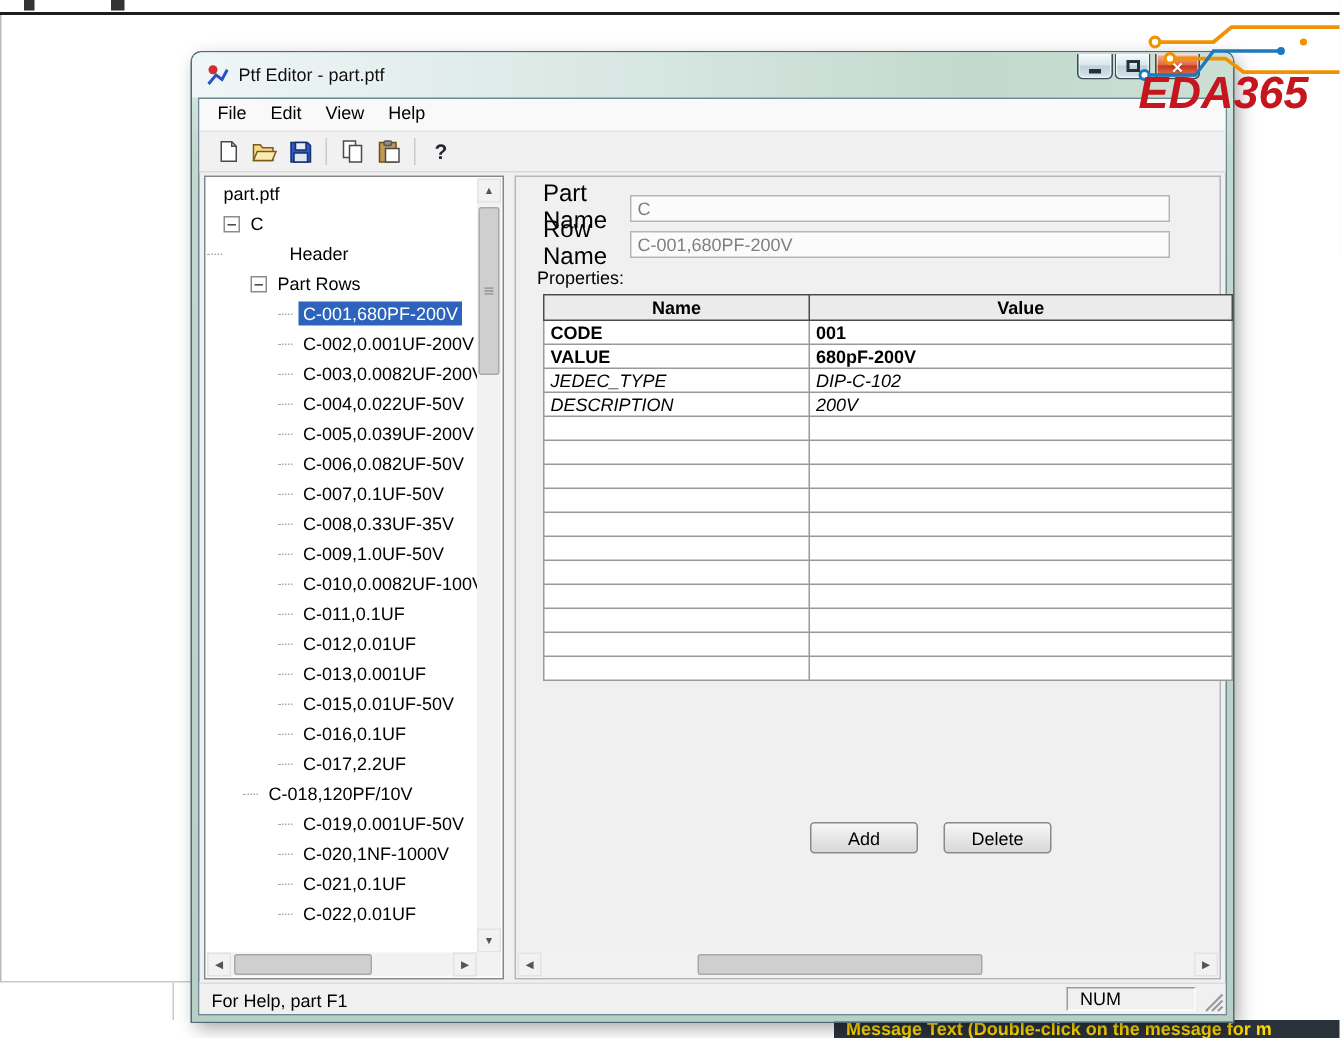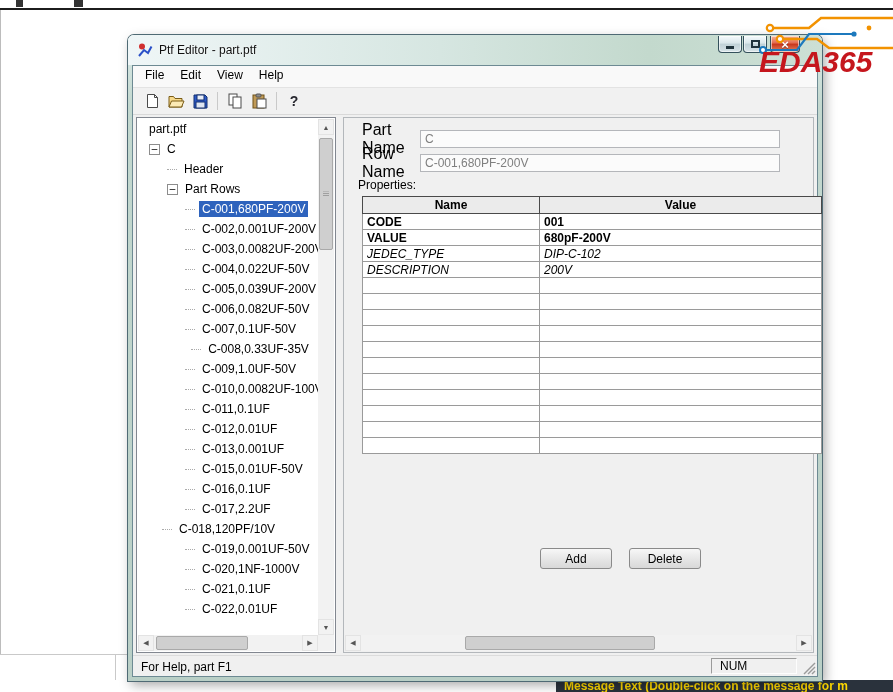--- a/index.html
+++ b/index.html
@@ -207,21 +207,21 @@
 
         <div class="tree-panel">
           <div class="tree-view">
               <div class="trow" style="padding-left: 8px;">
                 <span class="tlabel">part.ptf</span>
               </div>
               <div class="trow" style="padding-left: 11px;">
                 <span class="exp">−</span>
                 <span class="tlabel">C</span>
               </div>
-              <div class="trow" style="padding-left: 29px;">
+              <div class="trow" style=" gap: 38px;">
                 <span class="dash"></span>
                 <span class="tlabel">Header</span>
               </div>
               <div class="trow" style="padding-left: 29px;">
                 <span class="exp">−</span>
                 <span class="tlabel">Part Rows</span>
               </div>
               <div class="trow" style="padding-left: 47px;">
                 <span class="dash"></span>
                 <span class="tlabel sel">C-001,680PF-200V</span>
@@ -243,21 +243,21 @@
                 <span class="tlabel">C-005,0.039UF-200V</span>
               </div>
               <div class="trow" style="padding-left: 47px;">
                 <span class="dash"></span>
                 <span class="tlabel">C-006,0.082UF-50V</span>
               </div>
               <div class="trow" style="padding-left: 47px;">
                 <span class="dash"></span>
                 <span class="tlabel">C-007,0.1UF-50V</span>
               </div>
-              <div class="trow" style="padding-left: 47px; justify-content: center;">
+              <div class="trow" style="padding-left: 47px;">
                 <span class="dash"></span>
                 <span class="tlabel">C-008,0.33UF-35V</span>
               </div>
               <div class="trow" style="padding-left: 47px;">
                 <span class="dash"></span>
                 <span class="tlabel">C-009,1.0UF-50V</span>
               </div>
               <div class="trow" style="padding-left: 47px;">
                 <span class="dash"></span>
                 <span class="tlabel">C-010,0.0082UF-100V</span>

